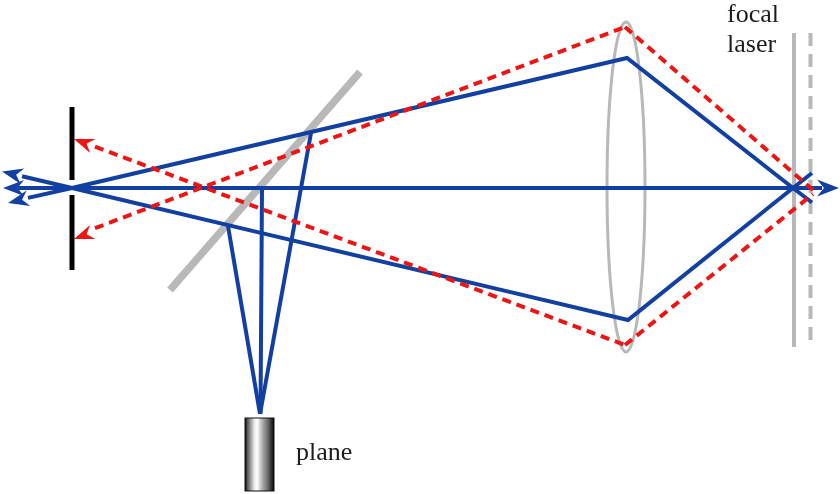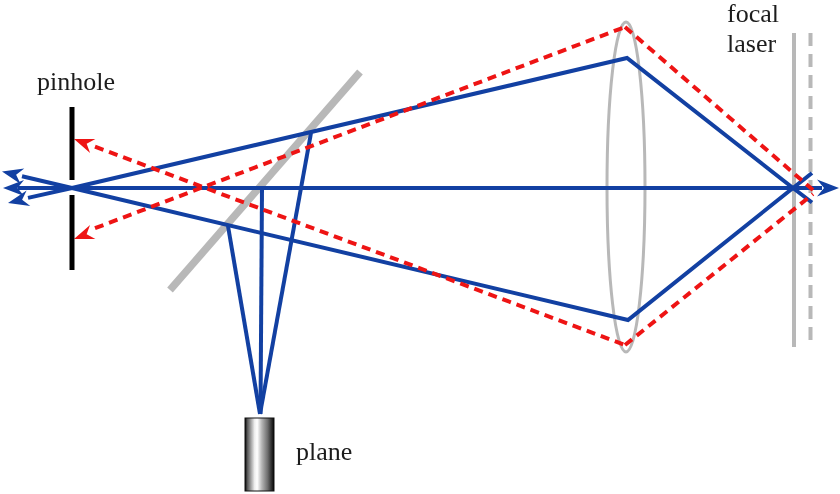--- a/index.html
+++ b/index.html
@@ -66,16 +66,15 @@
 
     <polygon class="head-red" points="0,0 -20,-7.5 -13.5,0 -20,7.5" transform="translate(74,139) rotate(200.5)"></polygon>
     <polygon class="head-red" points="0,0 -20,-7.5 -13.5,0 -20,7.5" transform="translate(74,239) rotate(159.3)"></polygon>
 
     <line class="pinhole-bar" x1="72" y1="107" x2="72" y2="180"></line>
     <line class="pinhole-bar" x1="72" y1="195" x2="72" y2="270"></line>
 
     <rect x="245" y="418" width="29" height="73" fill="url(#laserGrad)" stroke="#111111" stroke-width="1"></rect>
   </svg>
 
-  <div class="label" style="left:37px;top:67px">pinhole</div>
   <div class="label" style="left:727px;top:-1px"><span>focal</span><br><span>laser</span></div>
   <div class="label" style="left:296px;top:437px">plane</div>
 </div>
 
 </body></html>

